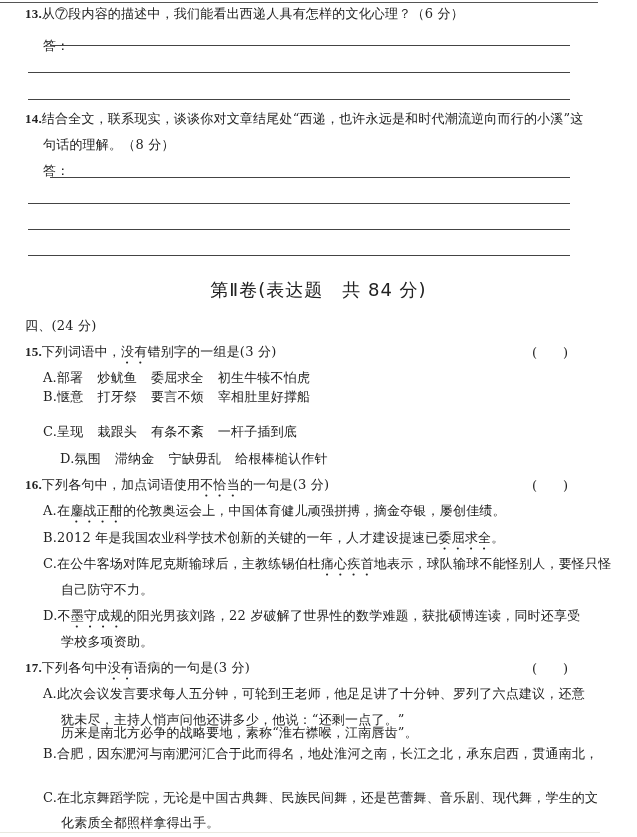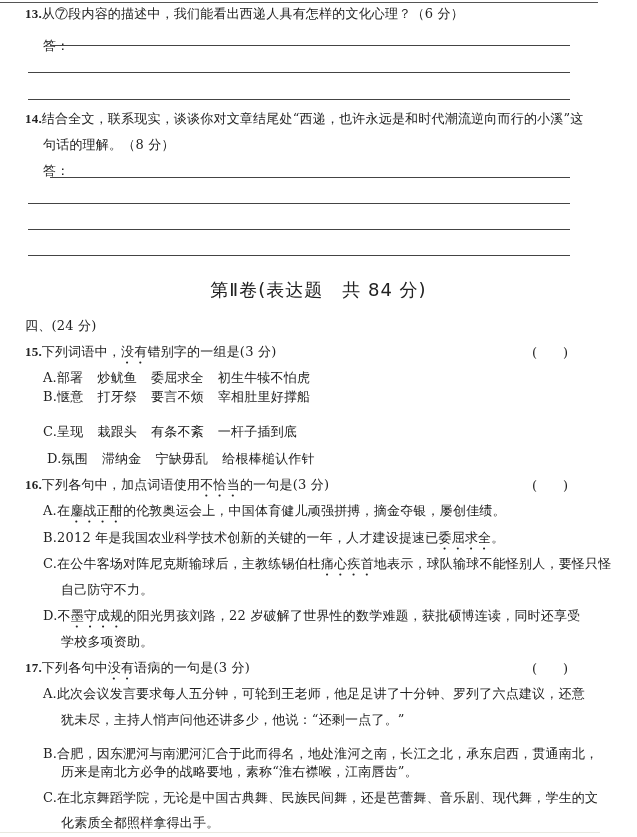--- a/index.html
+++ b/index.html
@@ -49,21 +49,21 @@
 
 <div class="t opt" style="left:28px;top:370px;">
   <span>A.</span><span class="w">部署</span><span class="w">炒鱿鱼</span><span class="w">委屈求全</span><span class="w">初生牛犊不怕虎</span>
 </div>
 <div class="t opt" style="left:28px;top:389px;">
   <span>B.</span><span class="w">惬意</span><span class="w">打牙祭</span><span class="w">要言不烦</span><span class="w">宰相肚里好撑船</span>
 </div>
 <div class="t opt" style="left:28px;top:424px;">
   <span>C.</span><span class="w">呈现</span><span class="w">栽跟头</span><span class="w">有条不紊</span><span class="w">一杆子插到底</span>
 </div>
-<div class="t opt" style="left:32px;top:451px;">
+<div class="t opt" style="left:45px;top:451px;">
   <span>D.</span><span class="w">氛围</span><span class="w">滞纳金</span><span class="w">宁缺毋乱</span><span class="w">给根棒槌认作针</span>
 </div>
 
 <div class="t" style="left:10px;top:477px;">
   <span class="qnum">16.</span><span>下列各句中，加点词语使用</span><span class="dot">不恰当</span><span>的一句是(3 分)</span>
 </div>
 <div class="paren" style="left:532px;top:477px;">(　　)</div>
 
 <div class="t" style="left:28px;top:503px;">
   <span>A.</span><span>在</span><span class="dot">鏖战正酣</span><span>的伦敦奥运会上，中国体育健儿顽强拼搏，摘金夺银，屡创佳绩。</span>
@@ -85,19 +85,19 @@
 </div>
 <div class="paren" style="left:532px;top:660px;">(　　)</div>
 
 <div class="t" style="left:28px;top:686px;">
   <span>A.</span><span>此次会议发言要求每人五分钟，可轮到王老师，他足足讲了十分钟、罗列了六点建议，还意</span>
 </div>
 <div class="t" style="left:46px;top:712px;">犹未尽，主持人悄声问他还讲多少，他说：“还剩一点了。”</div>
 <div class="t" style="left:28px;top:746px;">
   <span>B.</span><span>合肥，因东淝河与南淝河汇合于此而得名，地处淮河之南，长江之北，承东启西，贯通南北，</span>
 </div>
-<div class="t" style="left:46px;top:764px;text-align:right;">历来是南北方必争的战略要地，素称“淮右襟喉，江南唇齿”。</div>
+<div class="t" style="left:46px;top:725px;text-align:right;">历来是南北方必争的战略要地，素称“淮右襟喉，江南唇齿”。</div>
 <div class="t" style="left:28px;top:790px;">
   <span>C.</span><span>在北京舞蹈学院，无论是中国古典舞、民族民间舞，还是芭蕾舞、音乐剧、现代舞，学生的文</span>
 </div>
 <div class="t" style="left:46px;top:815px;">化素质全都照样拿得出手。</div>
 
 <div class="bottomline"></div>
 
 </body></html>

